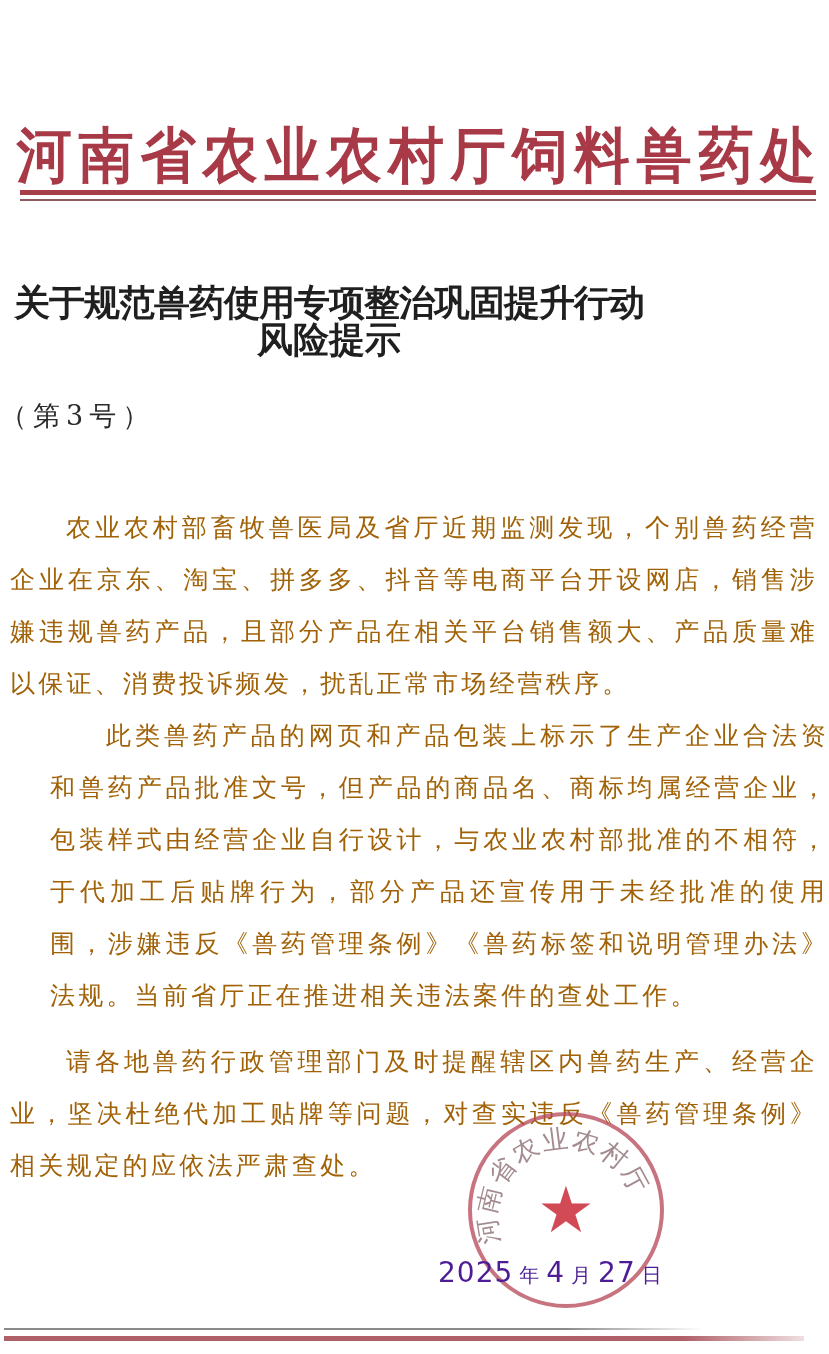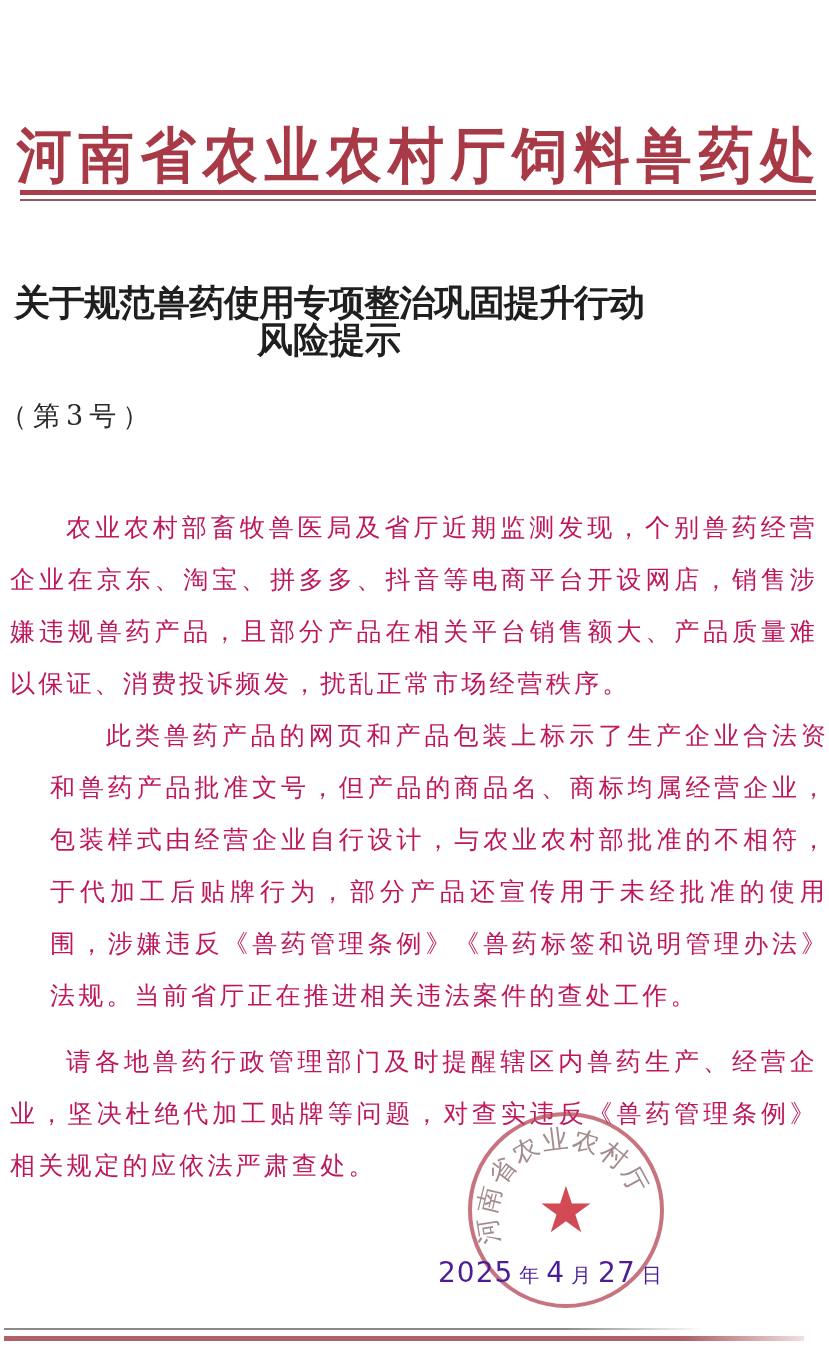--- a/index.html
+++ b/index.html
@@ -26,21 +26,21 @@
   .title-2 { top: 321px; }
   .issue-no {
     position: absolute; left: 0; width: 829px; top: 398px; text-align: left;
     font-size: 27px; color: #2a2a2a; letter-spacing: 6px;
     font-family: "DejaVu Serif", "Liberation Serif", serif;
   }
 
   .body-text {
     position: absolute; left: 10px; width: 808px;
     font-family: "DejaVu Sans", "Liberation Sans", sans-serif;
-    font-size: 25px; line-height: 52px; color: #be185d;
+    font-size: 25px; line-height: 52px; color: #a16207;
     text-align: justify; text-align-last: left; letter-spacing: 3.2px;
   }
   .para { text-indent: 56px; margin: 0; }
   .p1 { top: 502px; }
   .p2 { top: 710px; margin-left: 40px; }
   .p3 { top: 1036px; }
 
   .seal {
     position: absolute; left: 468px; top: 1112px; width: 196px; height: 196px;
     border: 4px solid rgba(180, 70, 85, 0.75); border-radius: 50%;

